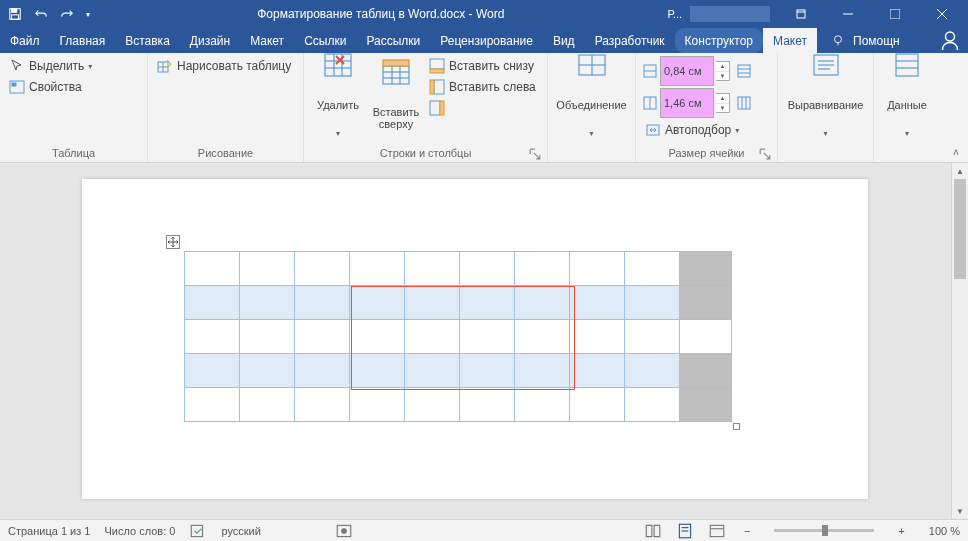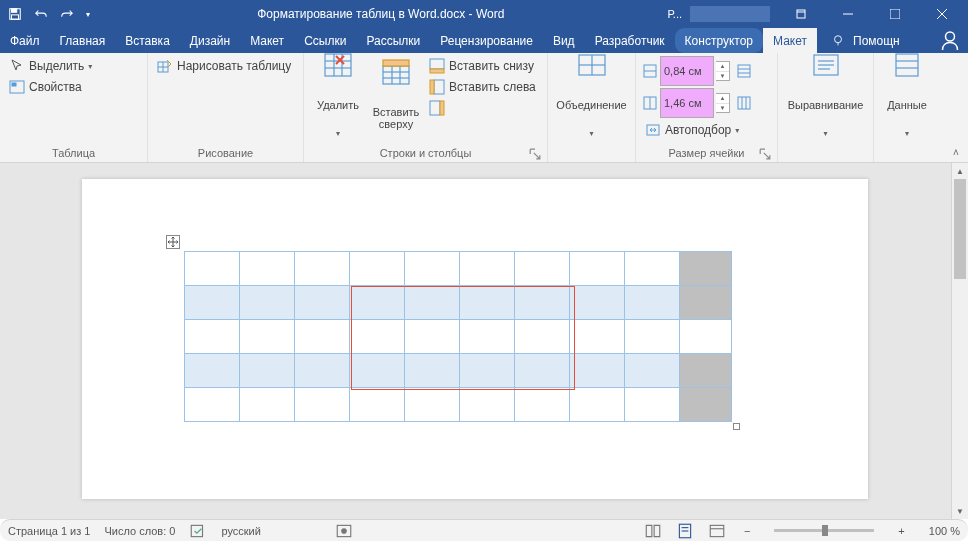--- a/index.html
+++ b/index.html
@@ -58,21 +58,21 @@
   .move-handle svg { width:10px; height:10px; }
   .resize-handle { position:absolute; right:-8px; bottom:-8px; width:7px; height:7px; border:1px solid #888; background:#fff;}
   table.wt { border-collapse: collapse; }
   table.wt td { width: 55px; height: 34px; border: 1px solid #9cc2e5; background: #fff; }
   table.wt tr.band td { background: #deeaf6; }
   table.wt td.hdr { background: #bfbfbf !important; width: 52px; }
   table.wt td.hdrw { background: #fff !important; width: 52px; }
   .sel-rect { position: absolute; border: 1.5px solid #e74c3c; pointer-events: none; }
 
   
-  .statusbar { position: absolute; left:0; right:0; bottom:0; height: 22px; background: #f3f3f3; border-top: 1px solid #d4d4d4; display: flex; align-items: center; padding: 0 8px; font-size: 11px; color: #555; gap: 14px; border-radius: 10px; }
+  .statusbar { position: absolute; left:0; right:0; bottom:0; height: 22px; background: #f3f3f3; border-top: 1px solid #d4d4d4; display: flex; align-items: center; padding: 0 8px; font-size: 11px; color: #555; gap: 14px; }
   .statusbar .spacer { flex: 1; }
   .sb-icn { width: 18px; height: 16px; display:flex; align-items:center; justify-content:center; }
   .zoom-slider { width: 100px; height: 3px; background: #c0c0c0; position: relative; margin: 0 6px; }
   .zoom-slider .kn { position:absolute; left: 48px; top:-4px; width: 6px; height: 11px; background: #888; }
 
   svg { display: block; }
 </style>
 </head>
 <body>
 

